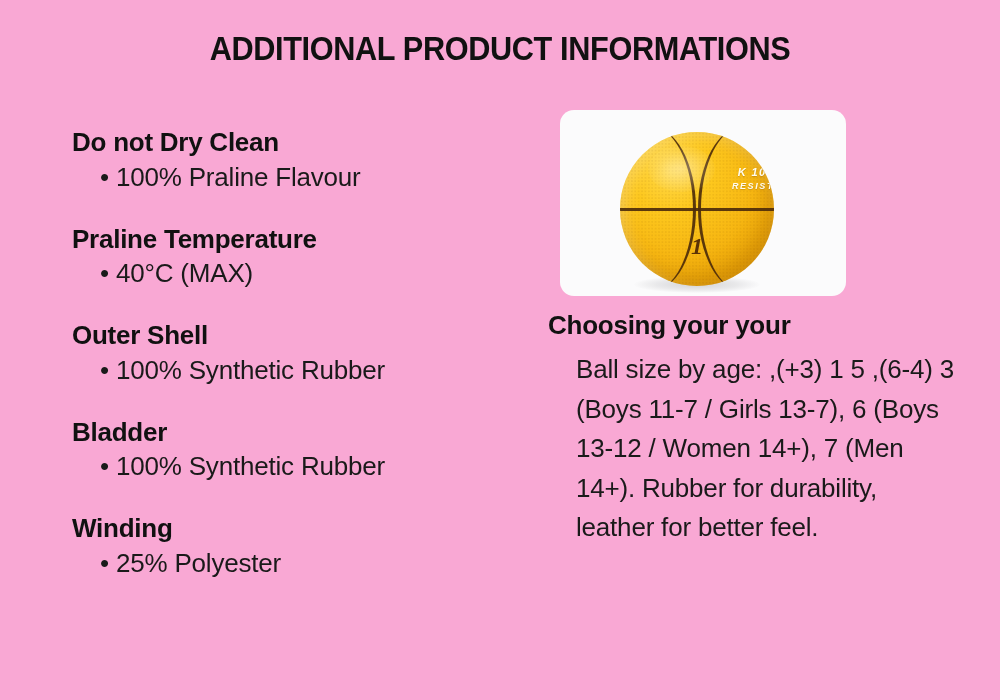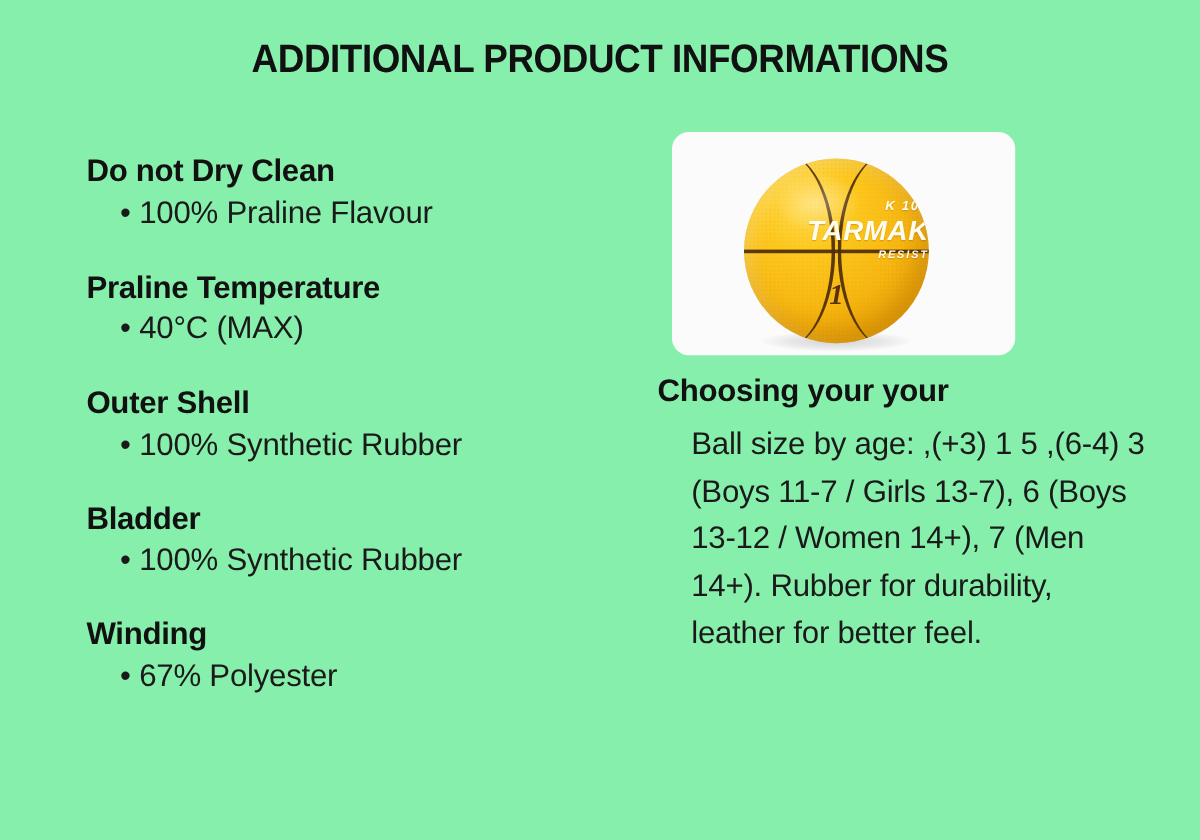--- a/index.html
+++ b/index.html
@@ -13,21 +13,21 @@
   body {
     background: #f4f4f5;
     font-family: "Liberation Sans", sans-serif;
     color: #111111;
     position: relative;
   }
 
   .sheet {
     position: absolute;
     inset: 0;
-    background: #86efac;
+    background: #f9a8d4;
   }
 
   
   .page-title {
     position: absolute;
     top: 30px;
     left: 0;
     width: 1000px;
     text-align: center;
     font-size: 33px;
@@ -340,21 +340,21 @@
             <span>100% Synthetic Rubber</span>
           </li>
         </ul>
       </div>
 
       <div class="spec-group">
         <div class="spec-heading">Winding</div>
         <ul class="spec-list">
           <li class="spec-item">
             <span class="bullet">•</span>
-            <span>67% Polyester</span>
+            <span>25% Polyester</span>
           </li>
         </ul>
       </div>
 
     </div>
 
     <div class="col-right">
 
       <div class="image-panel"></div>
 
@@ -371,21 +371,20 @@
       <div class="ball-shadow"></div>
       <div class="ball">
         <div class="ball-texture"></div>
         <div class="seam-equator"></div>
         <div class="seam-left"></div>
         <div class="seam-right"></div>
         <div class="ball-gloss"></div>
 
         <div class="brand-block">
           <div class="brand-sub">K 100</div>
-          <div class="brand-main">TARMAK</div>
           <div class="brand-tag">RESIST</div>
         </div>
 
         <div class="ball-number">1</div>
       </div>
     </div>
   </div>
 
 </div>
 

